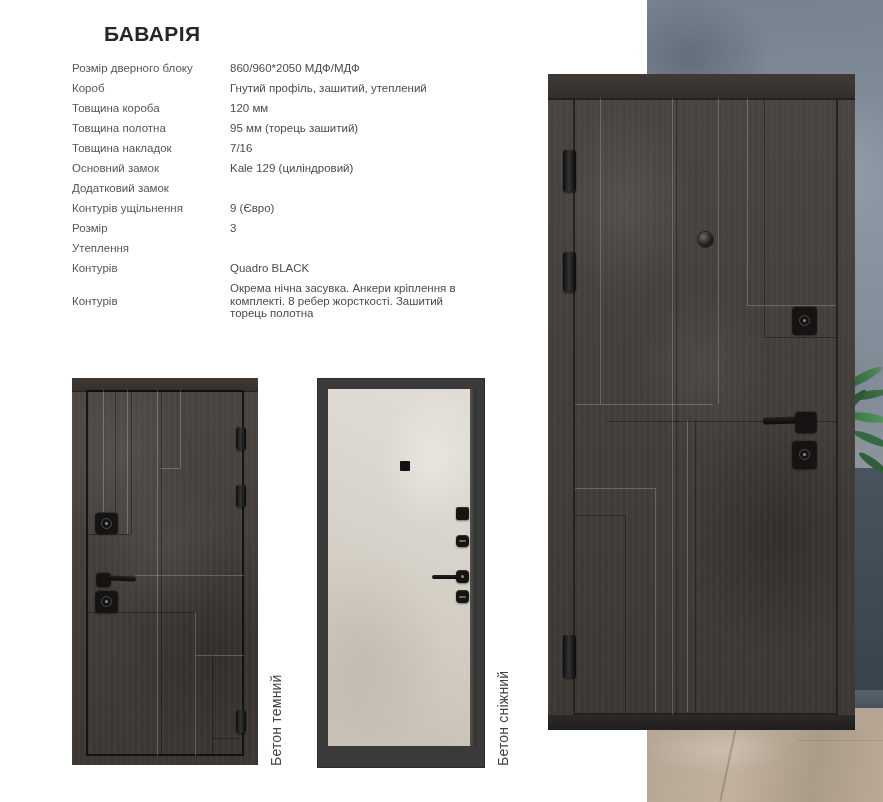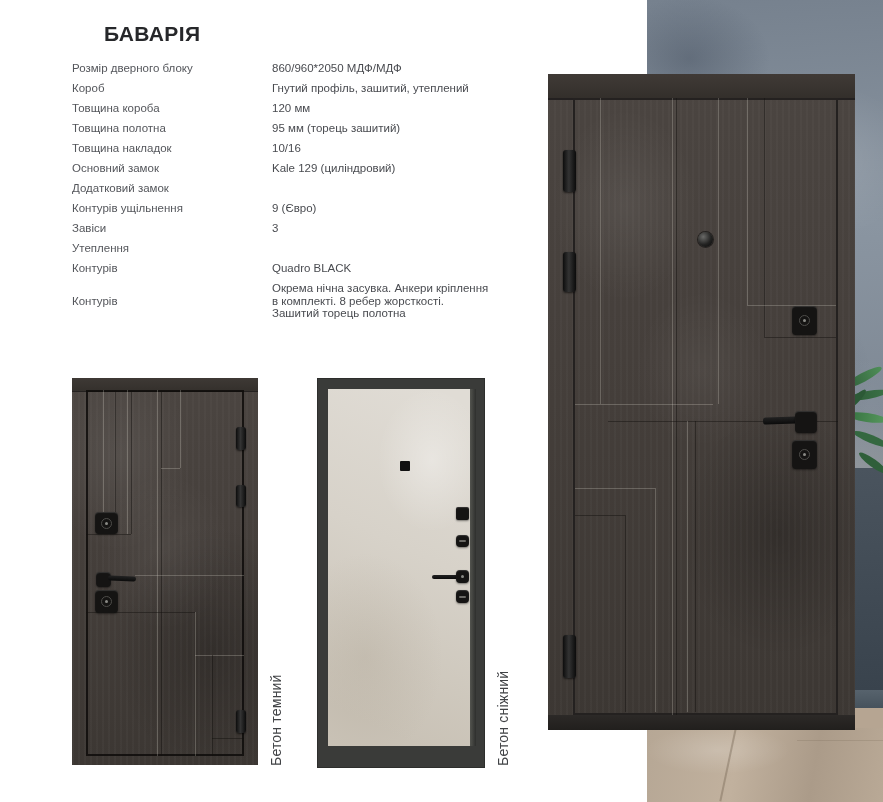--- a/index.html
+++ b/index.html
@@ -5,21 +5,21 @@
   html,body{margin:0;padding:0;background:#ffffff;}
   .canvas{position:relative;width:883px;height:802px;background:#fff;overflow:hidden;
           font-family:"Liberation Sans", sans-serif;}
 
   
   .page-title{position:absolute;left:72px;top:22px;font-size:21px;font-weight:700;
               color:#26272a;letter-spacing:.4px;margin-left:32px;}
   .spec-table{position:absolute;left:72px;top:62px;width:420px;}
   .spec-row{display:flex;margin-bottom:7.5px;font-size:11.5px;line-height:12.5px;color:#54565b;}
   .spec-label{width:158px;flex-shrink:0;}
-  .spec-value{width:258px;color:#494b50;margin-left:42px;}
+  .spec-value{width:258px;color:#494b50;}
   .spec-row--multi{align-items:center;margin-top:2px;}
   .spec-row--multi .spec-value{width:238px;}
 
   .variant-label{position:absolute;transform:rotate(-90deg);transform-origin:0 0;
                  font-size:14px;color:#404245;white-space:nowrap;letter-spacing:.2px;}
 
   
   .tex-dark{
     background:
       repeating-linear-gradient(90deg, rgba(255,255,255,0.025) 0 2px, transparent 2px 6px),
@@ -119,35 +119,35 @@
     <div class="spec-row">
         <span class="spec-label">Товщина короба</span>
         <span class="spec-value">120 мм</span>
       </div>
     <div class="spec-row">
         <span class="spec-label">Товщина полотна</span>
         <span class="spec-value">95 мм (торець зашитий)</span>
       </div>
     <div class="spec-row">
         <span class="spec-label">Товщина накладок</span>
-        <span class="spec-value">10/16</span>
+        <span class="spec-value">7/16</span>
       </div>
     <div class="spec-row">
         <span class="spec-label">Основний замок</span>
         <span class="spec-value">Kale 129 (циліндровий)</span>
       </div>
     <div class="spec-row">
         <span class="spec-label">Додатковий замок</span>
       </div>
     <div class="spec-row">
         <span class="spec-label">Контурів ущільнення</span>
         <span class="spec-value">9 (Євро)</span>
       </div>
     <div class="spec-row">
-        <span class="spec-label">Завіси</span>
+        <span class="spec-label">Розмір</span>
         <span class="spec-value">3</span>
       </div>
     <div class="spec-row">
         <span class="spec-label">Утеплення</span>
       </div>
     <div class="spec-row">
         <span class="spec-label">Контурів</span>
         <span class="spec-value">Quadro BLACK</span>
       </div>
     <div class="spec-row spec-row--multi">

